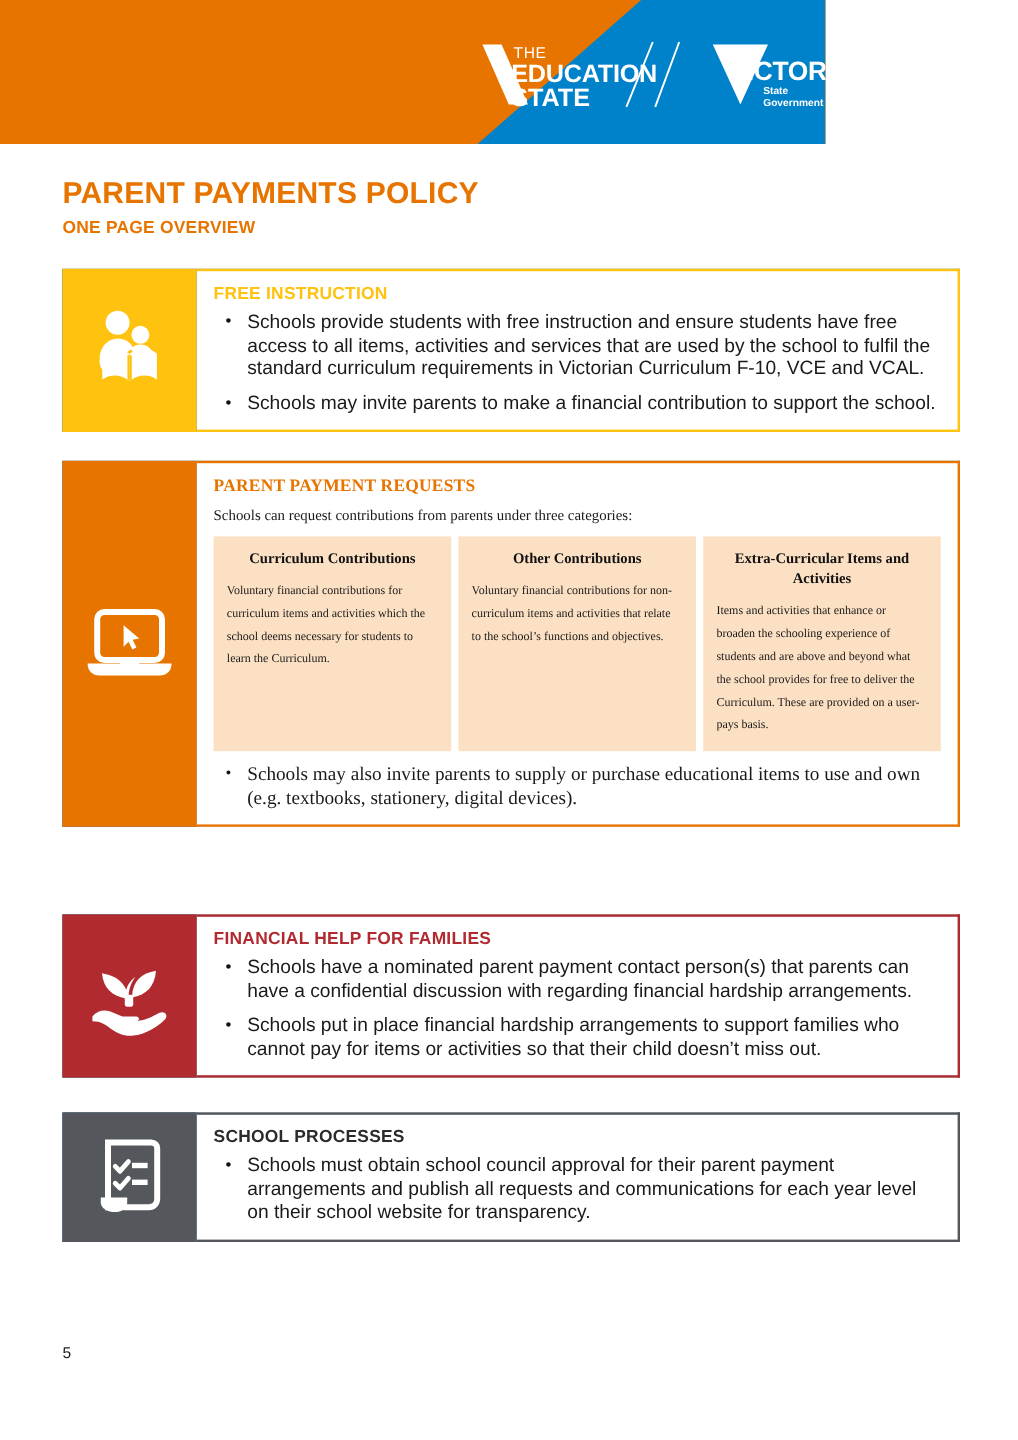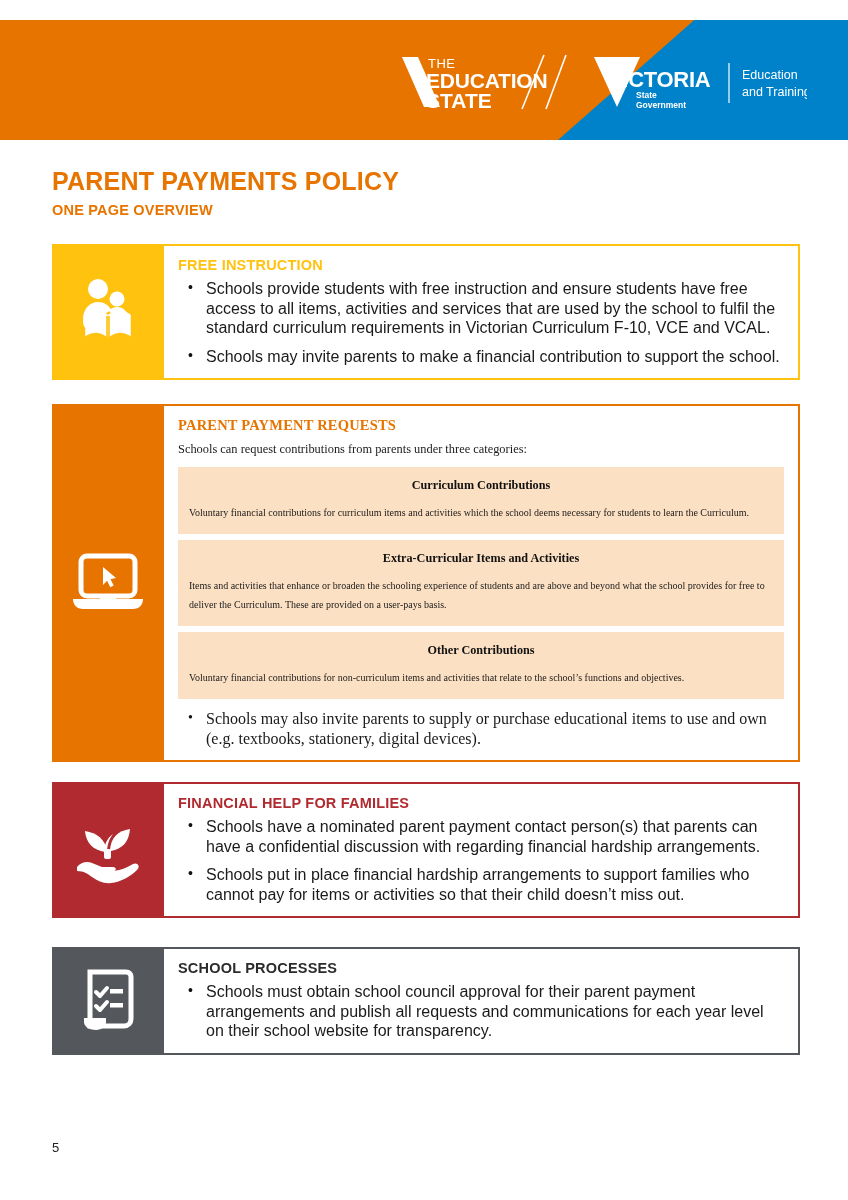--- a/index.html
+++ b/index.html
@@ -6,22 +6,22 @@
   html, body {
     width: 848px; height: 1200px;
     background: #ffffff;
     font-family: "Liberation Sans", sans-serif;
     overflow: hidden;
   }
   .page { position: relative; width: 848px; height: 1200px; background: #fff; }
 
   
   .header {
-    position: relative; width: 848px; height: 120px;
-    background: #E87400; overflow: hidden; margin-top: 20px;
+    position: relative; width: 688px; height: 120px;
+    background: #E87400; overflow: hidden;
   }
   .header-blue {
     position: absolute; top: 0; right: 0; height: 120px; width: 290px;
     background: #0082CA;
     clip-path: polygon(47% 0, 100% 0, 100% 100%, 0 100%);
   }
   .logo-edu {
     position: absolute; left: 396px; top: 31px;
     width: 190px; height: 62px;
   }
@@ -80,21 +80,21 @@
 
   .sec-help .sec-iconcol { background: #B02A30; }
   .sec-help .sec-body { border-color: #B02A30; }
   .sec-help .sec-title { color: #B02A30; }
 
   .sec-proc .sec-iconcol { background: #54585C; }
   .sec-proc .sec-body { border-color: #54585C; }
   .sec-proc .sec-title { color: #2b2b2b; }
 
   
-  .cat-table { display: flex; gap: 6px; margin-bottom: 10px; flex-direction: column; }
+  .cat-table { display: flex; gap: 6px; margin-bottom: 10px; }
   .cat-col {
     flex: 1 1 0; background: #FCE0C3; padding: 10px 11px 12px 11px;
   }
   .cat-head {
     font-size: 12.2px; font-weight: bold; text-align: center;
     line-height: 17px; color: #111; margin-bottom: 9px;
   }
   .cat-text { font-size: 10px; line-height: 19px; color: #1a1a1a; }
 
   
@@ -173,26 +173,26 @@
     <div class="sec-body">
       <div class="sec-title">PARENT PAYMENT REQUESTS</div>
       <div class="intro-line">Schools can request contributions from parents under three categories:</div>
 
       <div class="cat-table">
         <div class="cat-col">
           <div class="cat-head">Curriculum Contributions</div>
           <div class="cat-text">Voluntary financial contributions for curriculum items and activities which the school deems necessary for students to learn the Curriculum.</div>
         </div>
         <div class="cat-col">
+          <div class="cat-head">Other Contributions</div>
+          <div class="cat-text">Voluntary financial contributions for non-curriculum items and activities that relate to the school’s functions and objectives.</div>
+        </div>
+        <div class="cat-col">
           <div class="cat-head">Extra-Curricular Items and Activities</div>
           <div class="cat-text">Items and activities that enhance or broaden the schooling experience of students and are above and beyond what the school provides for free to deliver the Curriculum. These are provided on a user-pays basis.</div>
-        </div>
-        <div class="cat-col">
-          <div class="cat-head">Other Contributions</div>
-          <div class="cat-text">Voluntary financial contributions for non-curriculum items and activities that relate to the school’s functions and objectives.</div>
         </div>
       </div>
 
       <ul class="bullets">
         <li>Schools may also invite parents to supply or purchase educational items to use and own (e.g. textbooks, stationery, digital devices).</li>
       </ul>
     </div>
   </div>
 
   <div class="section sec-help" style="top:762px;">

